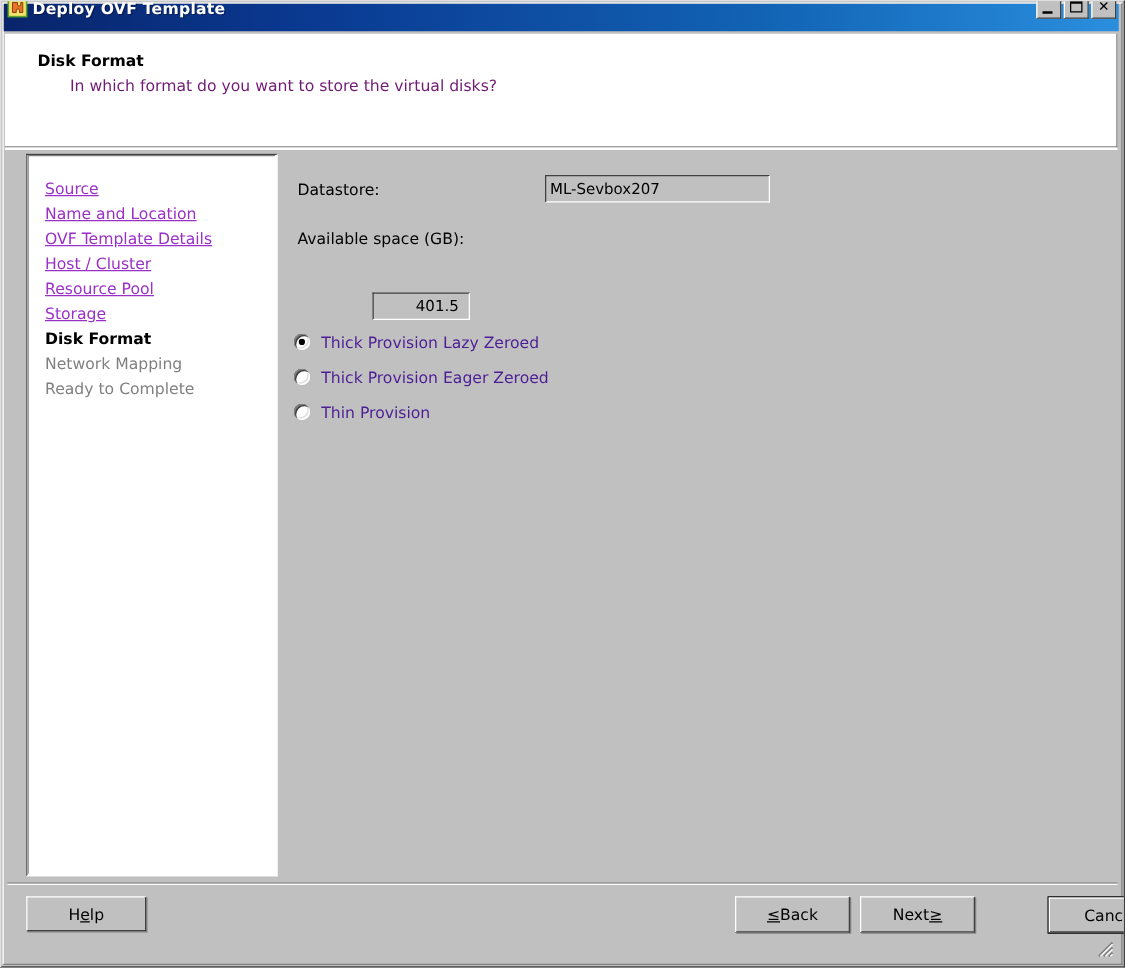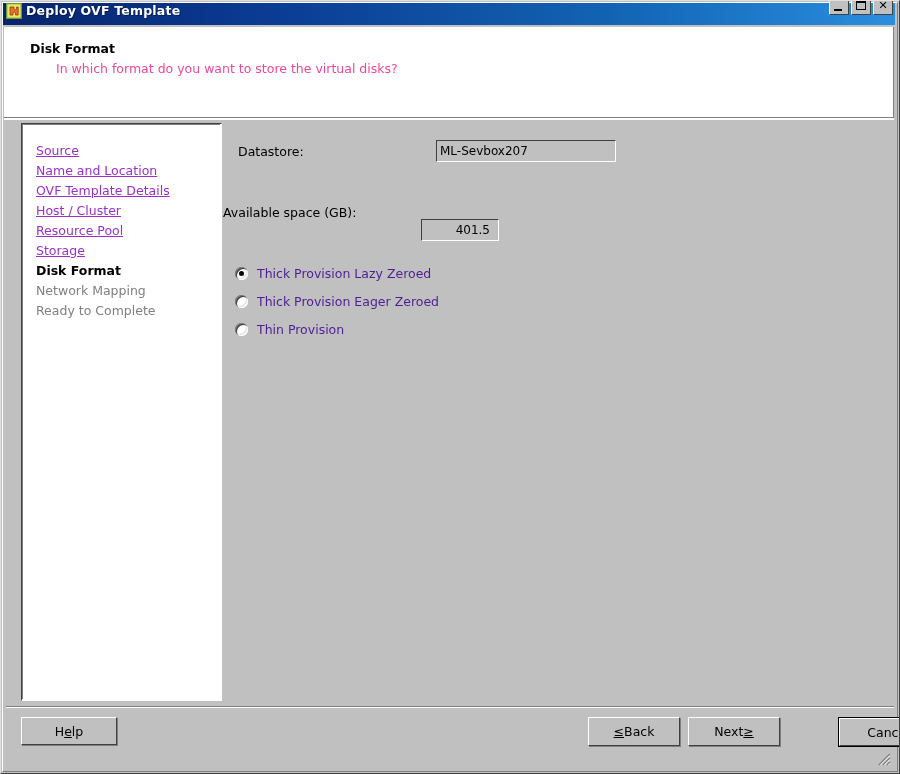--- a/index.html
+++ b/index.html
@@ -40,20 +40,21 @@
   }
 
   
   .titlebar {
     position: absolute;
     left: 2px; top: 2px;
     width: 892px;
     height: 22px;
     background: linear-gradient(to right, #09246b 0%, #0a3a92 28%, #1263b4 68%, #2a8ede 100%);
     display: flex;
+    align-items: center;
     padding: 0 2px 16px 3px;
     box-sizing: border-box;
   }
   .title-icon {
     width: 16px; height: 16px;
     flex: 0 0 16px;
     margin-right: 4px;
     position: relative;
   }
   .title-text {
@@ -111,21 +112,21 @@
     position: absolute;
     left: 26px; top: 14px;
     font-weight: bold;
     font-size: 12.5px;
     color: #000;
   }
   .header-sub {
     position: absolute;
     left: 52px; top: 34px;
     font-size: 12.5px;
-    color: #ec4899;
+    color: #701a75;
   }
 
   
   .body-area {
     position: absolute;
     left: 3px; top: 119px;
     width: 890px;
     height: 584px;
     background: #c0c0c0;
   }
@@ -338,21 +339,21 @@
       </div>
     </div>
 
     <div class="main">
 
       <div class="field-row" style="left:15px; top:17px;">
         <span class="field-label" style="width:198px;">Datastore:</span>
         <span class="sunken-field" style="width:180px; height:22px;">ML-Sevbox207</span>
       </div>
 
-      <div class="field-row" style="left:0; top:60px;">
+      <div class="field-row" style="left:15px; top:60px;flex-direction:column;">
         <span class="field-label" style="width:198px;">Available space (GB):</span>
         <span class="sunken-field right" style="width:78px; height:22px;">401.5</span>
       </div>
 
       <div class="radio-group">
         <label class="radio-row">
           <span class="radio-mark checked"></span>
           <span class="radio-label">Thick Provision Lazy Zeroed</span>
         </label>
         <label class="radio-row">

